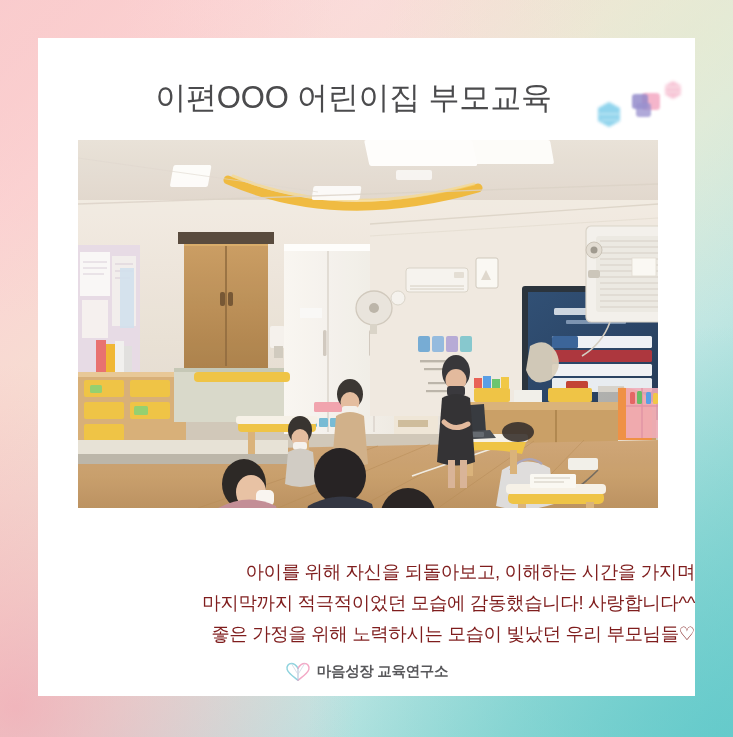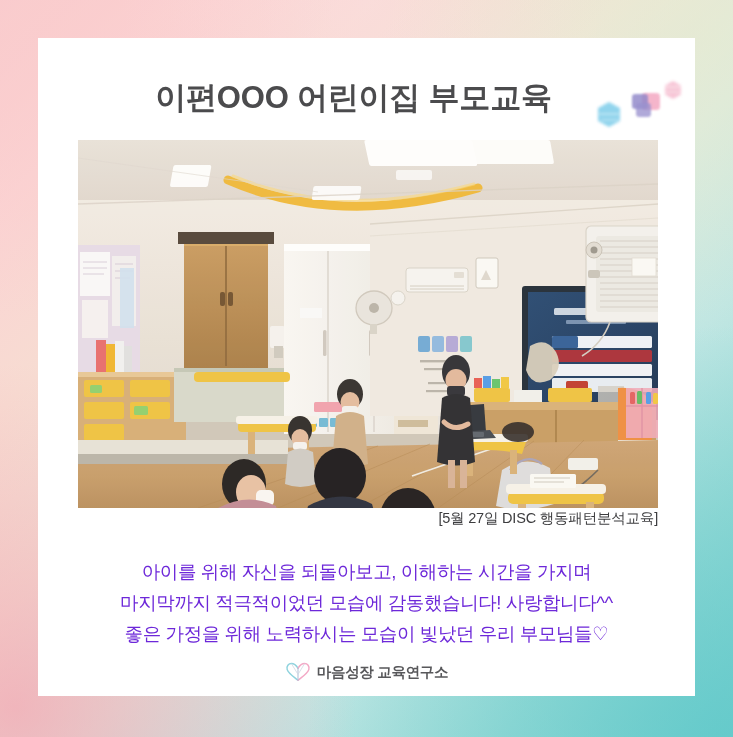--- a/index.html
+++ b/index.html
@@ -63,21 +63,21 @@
   #page-title {
     position: absolute;
     left: 0;
     top: 0;
     width: 631px;
     text-align: center;
     font-size: 31px;
     line-height: 62px;
     color: #4b4b4d;
     letter-spacing: -0.2px;
-    font-weight: 700;
+    font-weight: 400;
     white-space: nowrap;
   }
 
   
   #deco-cubes {
     position: absolute;
     left: 556px;
     top: 9px;
     width: 96px;
     height: 56px;
@@ -114,33 +114,33 @@
   #body-text {
     position: absolute;
     left: 0;
     top: 518px;
     width: 657px;
     text-align: center;
   }
   #body-text .line {
     font-size: 18.5px;
     line-height: 31px;
-    color: #6d28d9;
+    color: #7f1d1d;
     letter-spacing: -0.4px;
     white-space: nowrap;
+    text-align: right;
   }
 
   
   #footer-brand {
     position: absolute;
     left: 0;
     top: 624px;
     width: 657px;
     display: flex;
-    align-items: center;
     justify-content: center;
     gap: 6px;
   }
   #brand-logo { width: 26px; height: 20px; display: block; flex: 0 0 auto; }
   #brand-name {
     font-size: 14.5px;
     color: #58585b;
     letter-spacing: -0.3px;
     white-space: nowrap;
     font-weight: 700;
@@ -629,21 +629,20 @@
           <path d="M402,484 l6,10"></path>
             <path d="M414,486 l6,10"></path>
           <path d="M426,488 l6,10"></path>
             <path d="M438,490 l6,9"></path>
         </g>
 
         <rect x="0" y="0" width="580" height="368" fill="#f2e2c8" opacity="0.07"></rect>
       </svg>
     </div>
 
-    <div id="photo-caption">[5월 27일 DISC 행동패턴분석교육]</div>
 
     <div id="body-text">
       <div class="line">아이를 위해 자신을 되돌아보고, 이해하는 시간을 가지며</div>
       <div class="line">마지막까지 적극적이었던 모습에 감동했습니다! 사랑합니다^^</div>
       <div class="line">좋은 가정을 위해 노력하시는 모습이 빛났던 우리 부모님들♡</div>
     </div>
 
     <div id="footer-brand">
       <span id="brand-logo-wrap">
         <svg id="brand-logo" viewBox="0 0 26 20" aria-hidden="true">

